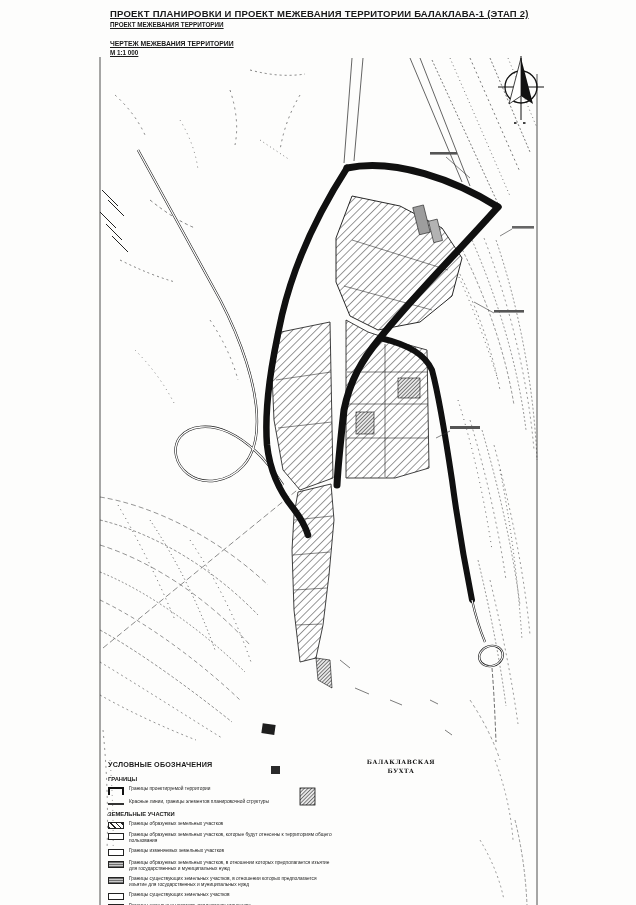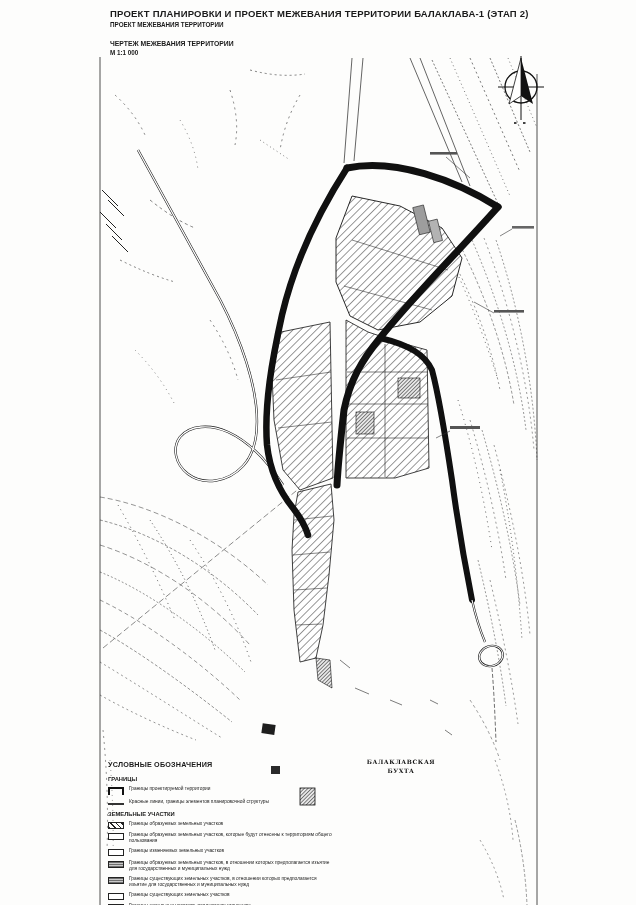--- a/index.html
+++ b/index.html
@@ -1,18 +1,18 @@
 <!DOCTYPE html>
 <html><head>
 <meta charset="utf-8">
 <style>
   html,body{margin:0;padding:0;}
   body{width:636px;height:905px;position:relative;background:#fdfdfc;overflow:hidden;
        font-family:"Liberation Sans",sans-serif;color:#1a1a1a;}
-  .titleblock{position:absolute;left:110px;top:8px;width:480px;}
+  .titleblock{position:absolute;left:110px;top:8px;width:480px;text-decoration:underline;}
   .t1{font-size:9.5px;font-weight:bold;letter-spacing:.2px;}
   .t2{font-size:6.3px;font-weight:bold;margin-top:2px;}
   .t3{font-size:6.8px;font-weight:bold;margin-top:12px;}
   .t4{font-size:6.3px;font-weight:bold;margin-top:2px;}
   #mapsvg{position:absolute;left:0;top:0;}
   .baylabel{position:absolute;left:358px;top:757px;width:86px;text-align:center;
             font-family:"DejaVu Serif",serif;font-size:6px;font-weight:bold;
             letter-spacing:.6px;line-height:1.5;color:#111;}
   
   .legend{position:absolute;left:108px;top:760px;width:224px;}

